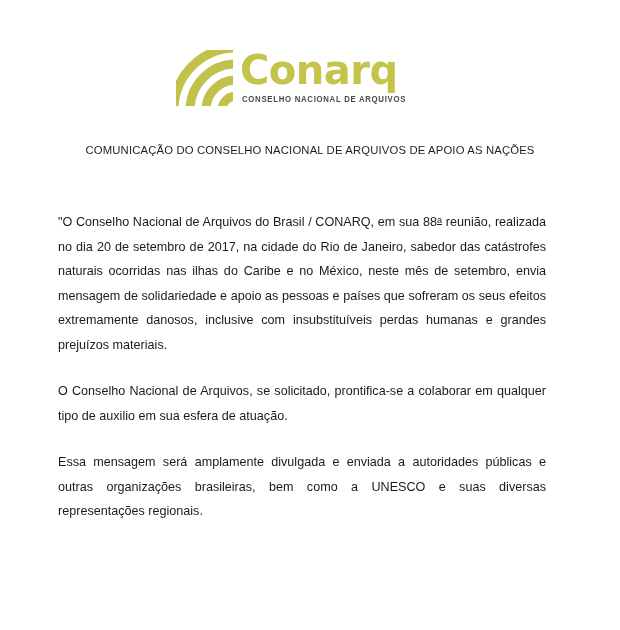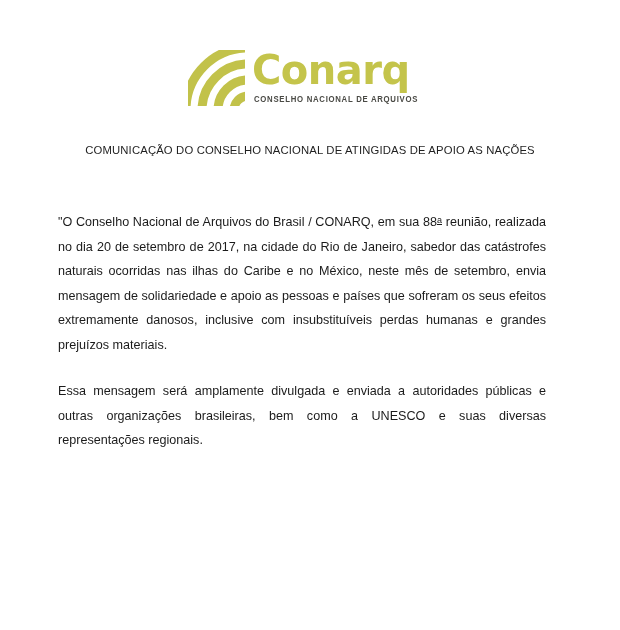--- a/index.html
+++ b/index.html
@@ -20,21 +20,21 @@
     width: 620px;
     height: 630px;
     background: #ffffff;
     position: relative;
     box-sizing: border-box;
   }
 
   
   .logo-block {
     position: absolute;
-    left: 188px;
+    left: 176px;
     top: 48px;
     width: 260px;
     height: 62px;
   }
   .logo-mark {
     position: absolute;
     left: 0px;
     top: 2px;
     width: 57px;
     height: 56px;
@@ -131,26 +131,27 @@
         </g>
       </svg>
     </div>
 
     <div class="logo-wordmark">Conarq</div>
 
     <div class="logo-tagline">CONSELHO NACIONAL DE ARQUIVOS</div>
   </div>
 
   <div class="doc-title">
-    <span class="title-line">COMUNICAÇÃO DO CONSELHO NACIONAL DE ATINGIDAS DE APOIO AS NAÇÕES</span>
+    <span class="title-line">COMUNICAÇÃO DO CONSELHO NACIONAL DE ARQUIVOS DE APOIO AS NAÇÕES</span>
   </div>
 
   <div class="body-copy">
 
     <p class="para"><span>"O Conselho Nacional de Arquivos do Brasil / CONARQ, em sua 88</span><span class="ord">a</span><span> reunião, realizada no dia 20 de setembro de 2017, na cidade do Rio de Janeiro, sabedor das catástrofes naturais ocorridas nas ilhas do Caribe e no México, neste mês de setembro, envia mensagem de solidariedade e apoio as pessoas e países que sofreram os seus efeitos extremamente danosos, inclusive com insubstituíveis perdas humanas e grandes prejuízos materiais.</span></p>
 
 
+    <p class="para">O Conselho Nacional de Arquivos, se solicitado, prontifica-se a colaborar em qualquer tipo de auxilio em sua esfera de atuação.</p>
 
     <p class="para">Essa mensagem será amplamente divulgada e enviada a autoridades públicas e outras organizações brasileiras, bem como a UNESCO e suas diversas representações regionais.</p>
 
   </div>
 
 </div>
 
 </body></html>

